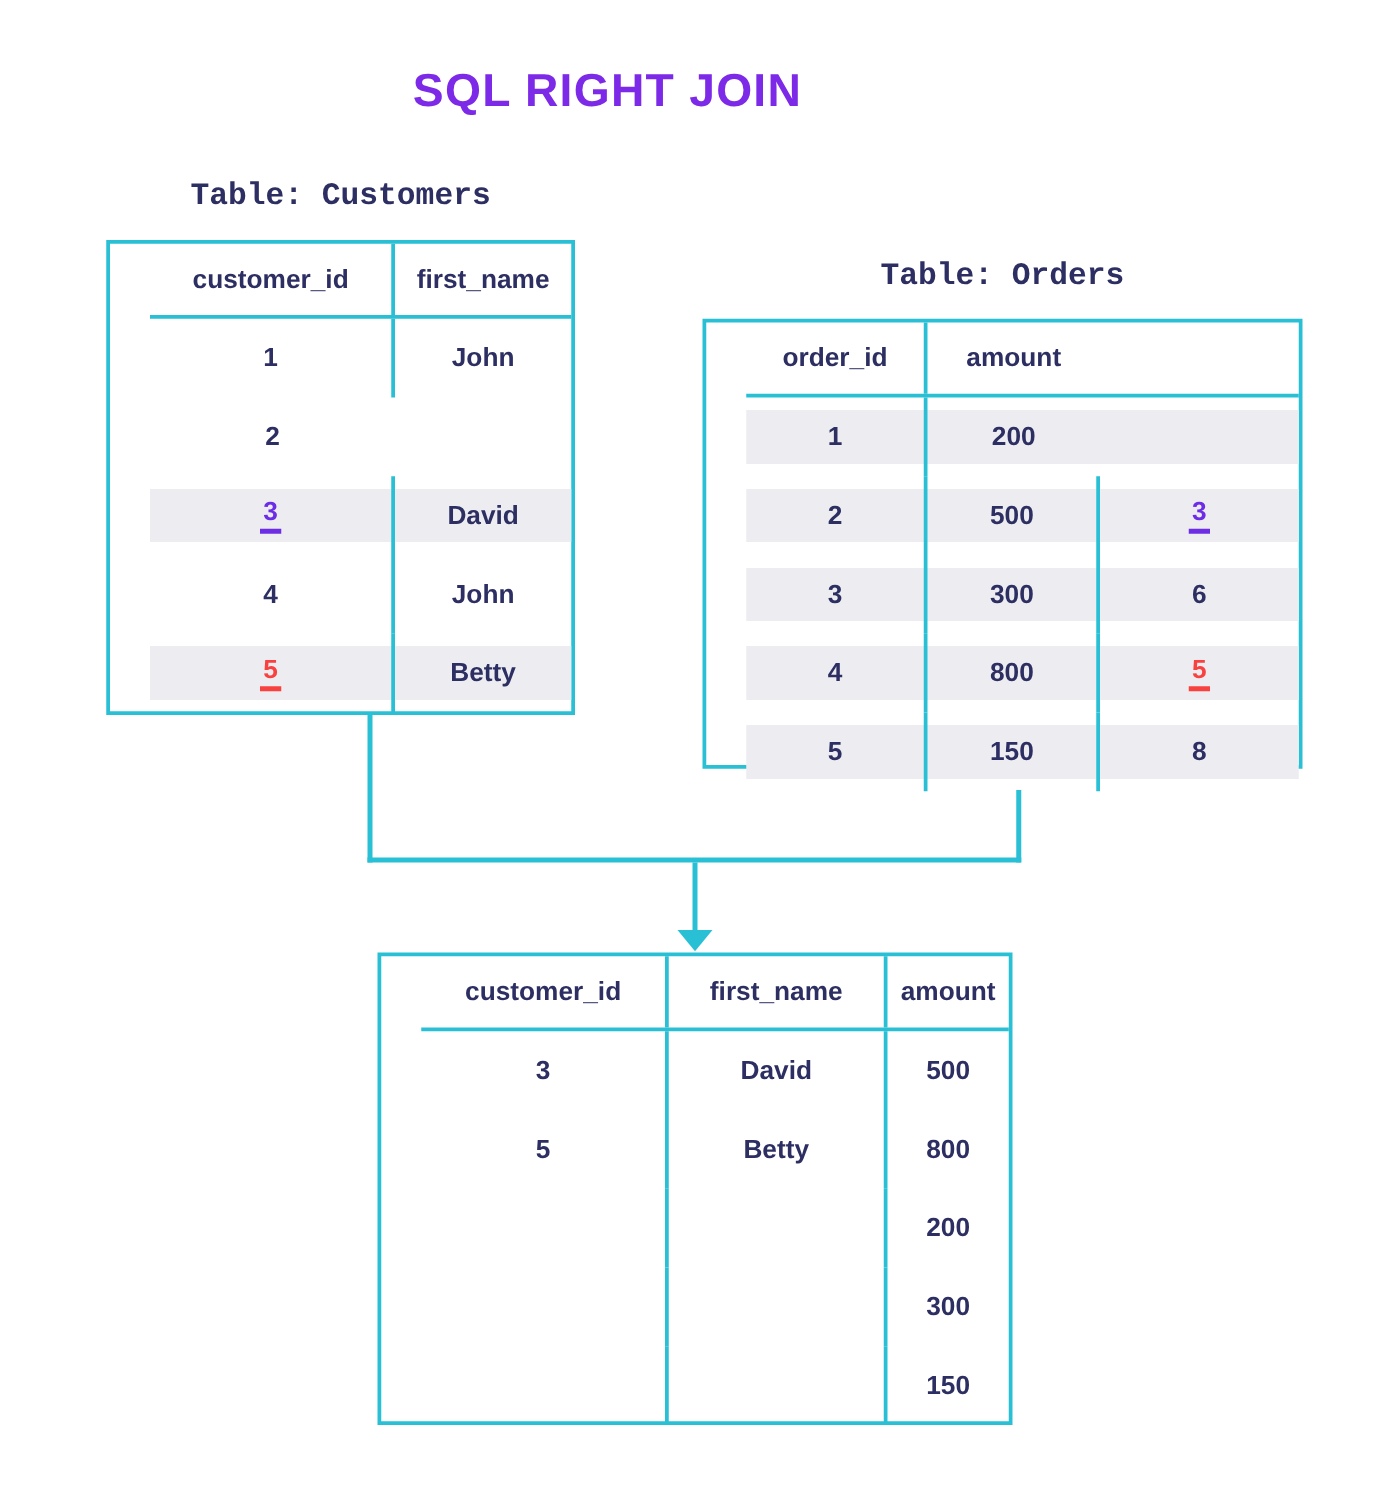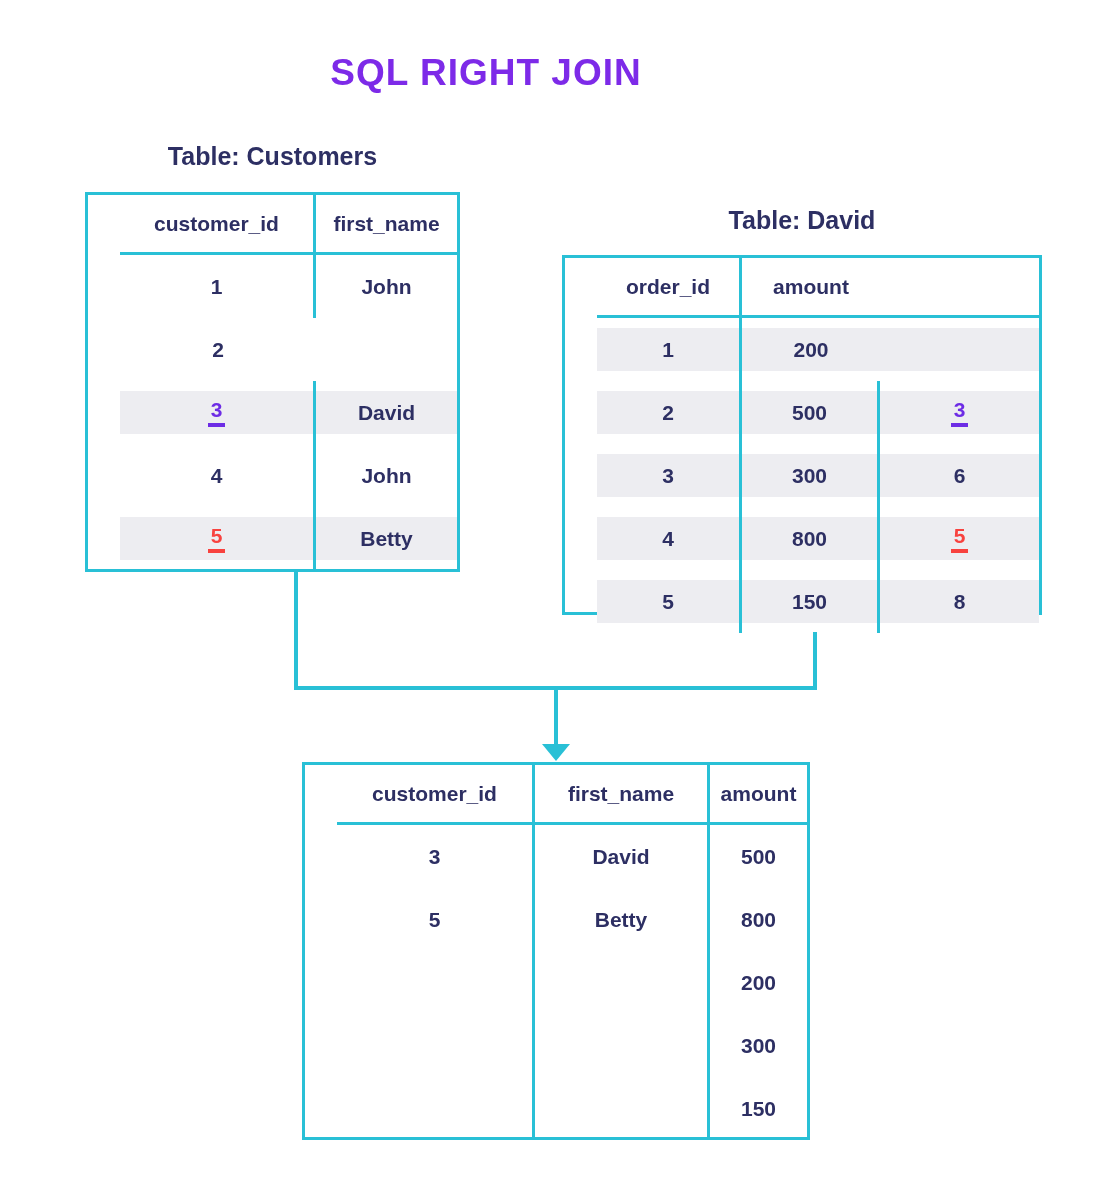--- a/index.html
+++ b/index.html
@@ -21,20 +21,21 @@
     overflow:hidden;
   }
   .page-title{
     position:absolute;left:0;top:52px;width:972px;
     text-align:center;font-size:37px;font-weight:800;
     letter-spacing:1px;color:var(--title-purple);
   }
   .tbl-label{
     position:absolute;font-size:25px;font-weight:700;color:var(--text-navy);
     text-align:center;
+    font-family:Liberation Mono, monospace;
   }
   .lbl-customers{left:85px;top:142px;width:375px;}
   .lbl-orders{left:562px;top:206px;width:480px;}
 
   .tbl{
     position:absolute;border:3px solid var(--accent-cyan);
     background:var(--bg);
     padding-left:32px;
   }
   .tbl-customers{left:85px;top:192px;width:375px;height:380px;}
@@ -79,21 +80,21 @@
     border-left:14px solid transparent;border-right:14px solid transparent;
     border-top:17px solid var(--accent-cyan);
   }
 </style>
 </head>
 <body>
 
 <div class="page-title">SQL RIGHT JOIN</div>
 
 <div class="tbl-label lbl-customers">Table: Customers</div>
-<div class="tbl-label lbl-orders">Table: David</div>
+<div class="tbl-label lbl-orders">Table: Orders</div>
 
 <div class="tbl tbl-customers">
     <div class="trow thead">
       <div class="tcell hcell">customer_id</div>
       <div class="tcell hcell">first_name</div>
     </div>
     <div class="trow">
       <div class="tcell">1</div>
       <div class="tcell">John</div>
     </div>

